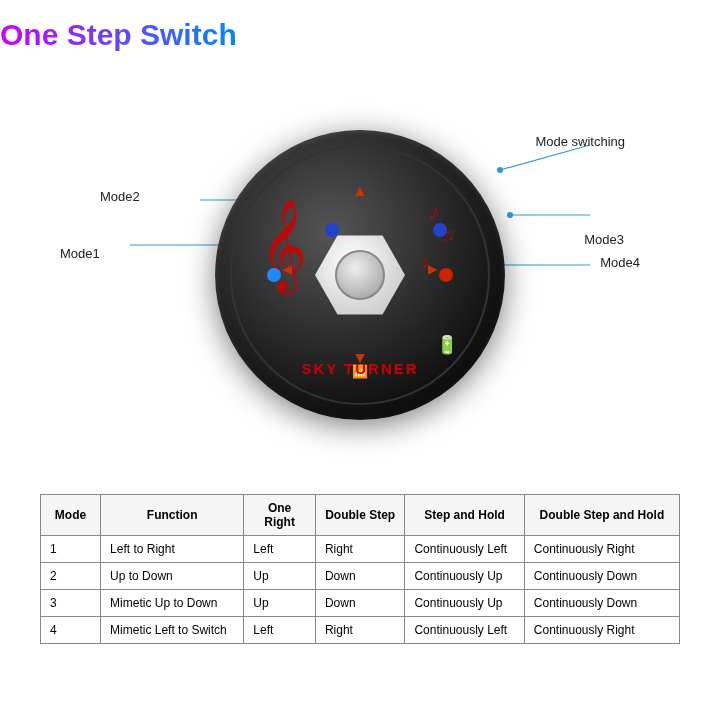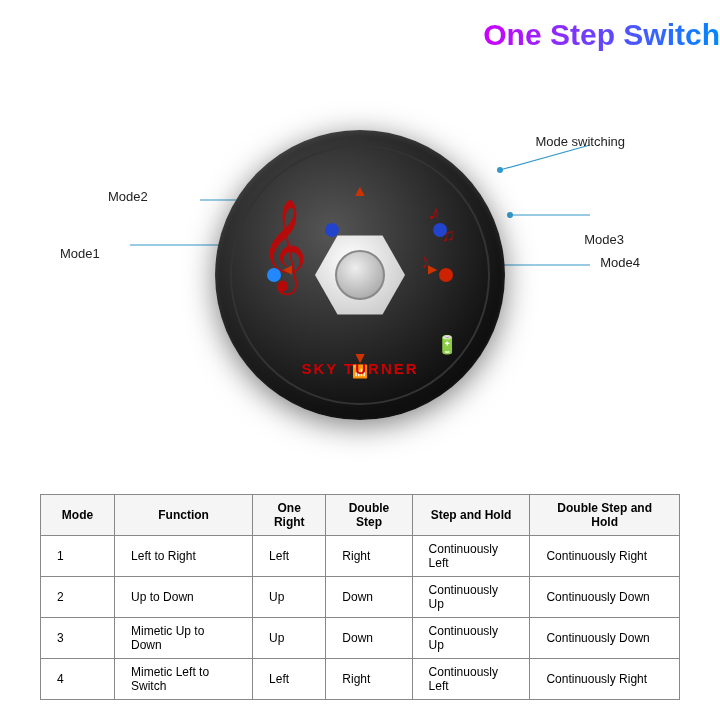--- a/index.html
+++ b/index.html
@@ -7,21 +7,21 @@
       width: 720px;
       height: 720px;
       background: #ffffff;
       font-family: Arial, sans-serif;
       overflow: hidden;
       position: relative;
     }
 
     
     .title-section {
-      text-align: right;
+      text-align: left;
       padding-top: 18px;
       padding-bottom: 8px;
     }
     .title-text {
       font-size: 30px;
       font-weight: bold;
       background: linear-gradient(to right, #cc00ff, #0088ff);
       -webkit-background-clip: text;
       -webkit-text-fill-color: transparent;
       background-clip: text;
@@ -194,21 +194,21 @@
       padding: 0 40px;
       margin-top: 4px;
     }
     table {
       width: 100%;
       border-collapse: collapse;
       font-size: 12px;
     }
     th, td {
       border: 1px solid #888;
-      padding: 6px 16px;
+      padding: 6px 9px;
       vertical-align: middle;
     }
     th {
       background: #f5f5f5;
       font-weight: bold;
       font-size: 12px;
     }
     td {
       font-size: 12px;
     }
@@ -277,21 +277,21 @@
       <div class="center-hex">
         <div class="center-inner-circle"></div>
       </div>
     </div>
   </div>
 
   <div style="position:absolute; top:72px; right:95px;">
     <span class="label-text">Mode switching</span>
   </div>
 
-  <div style="position:absolute; top:127px; left:108px;">
+  <div style="position:absolute; top:127px; left:100px;">
     <span class="label-text">Mode2</span>
   </div>
 
   <div style="position:absolute; top:142px; right:96px;margin-top:28px;">
     <span class="label-text">Mode3</span>
   </div>
 
   <div style="position:absolute; top:172px; left:60px;margin-top:12px;">
     <span class="label-text">Mode1</span>
   </div>

